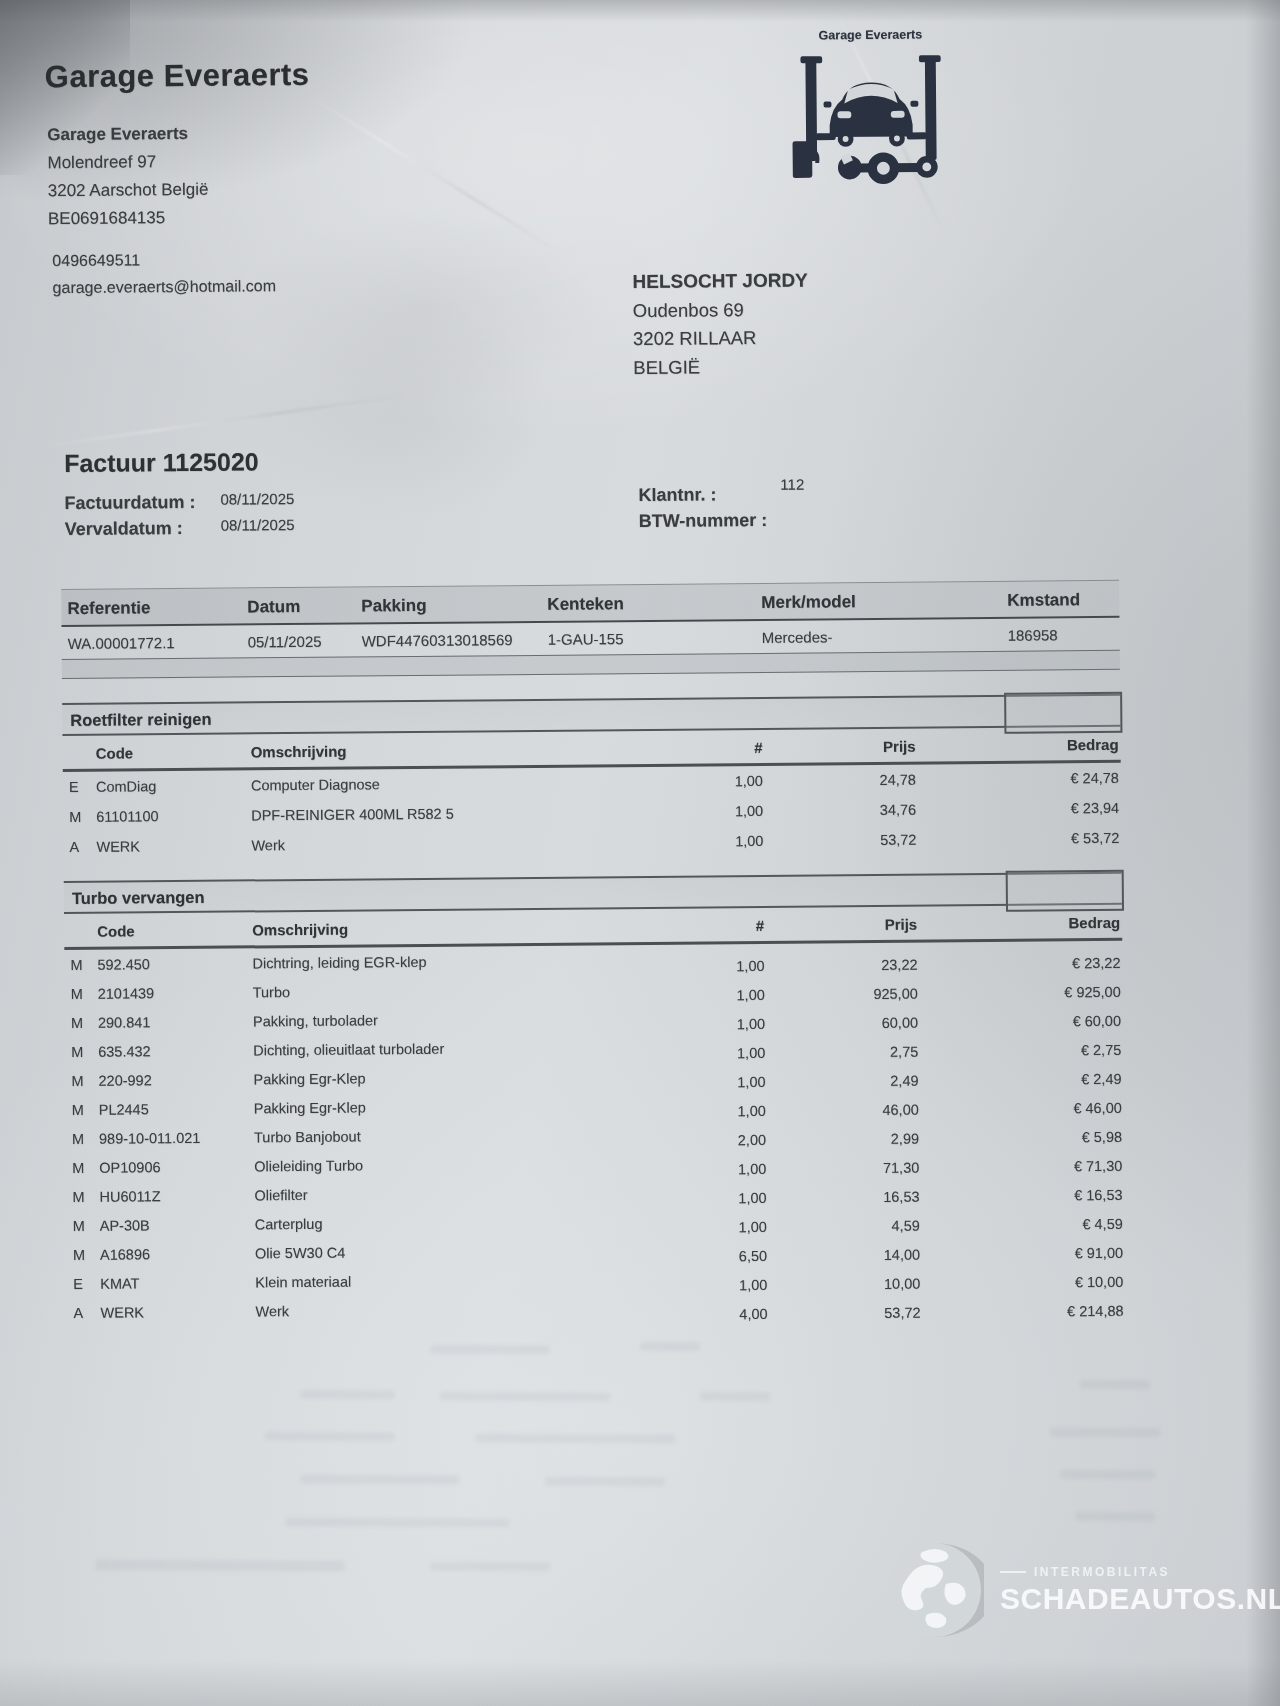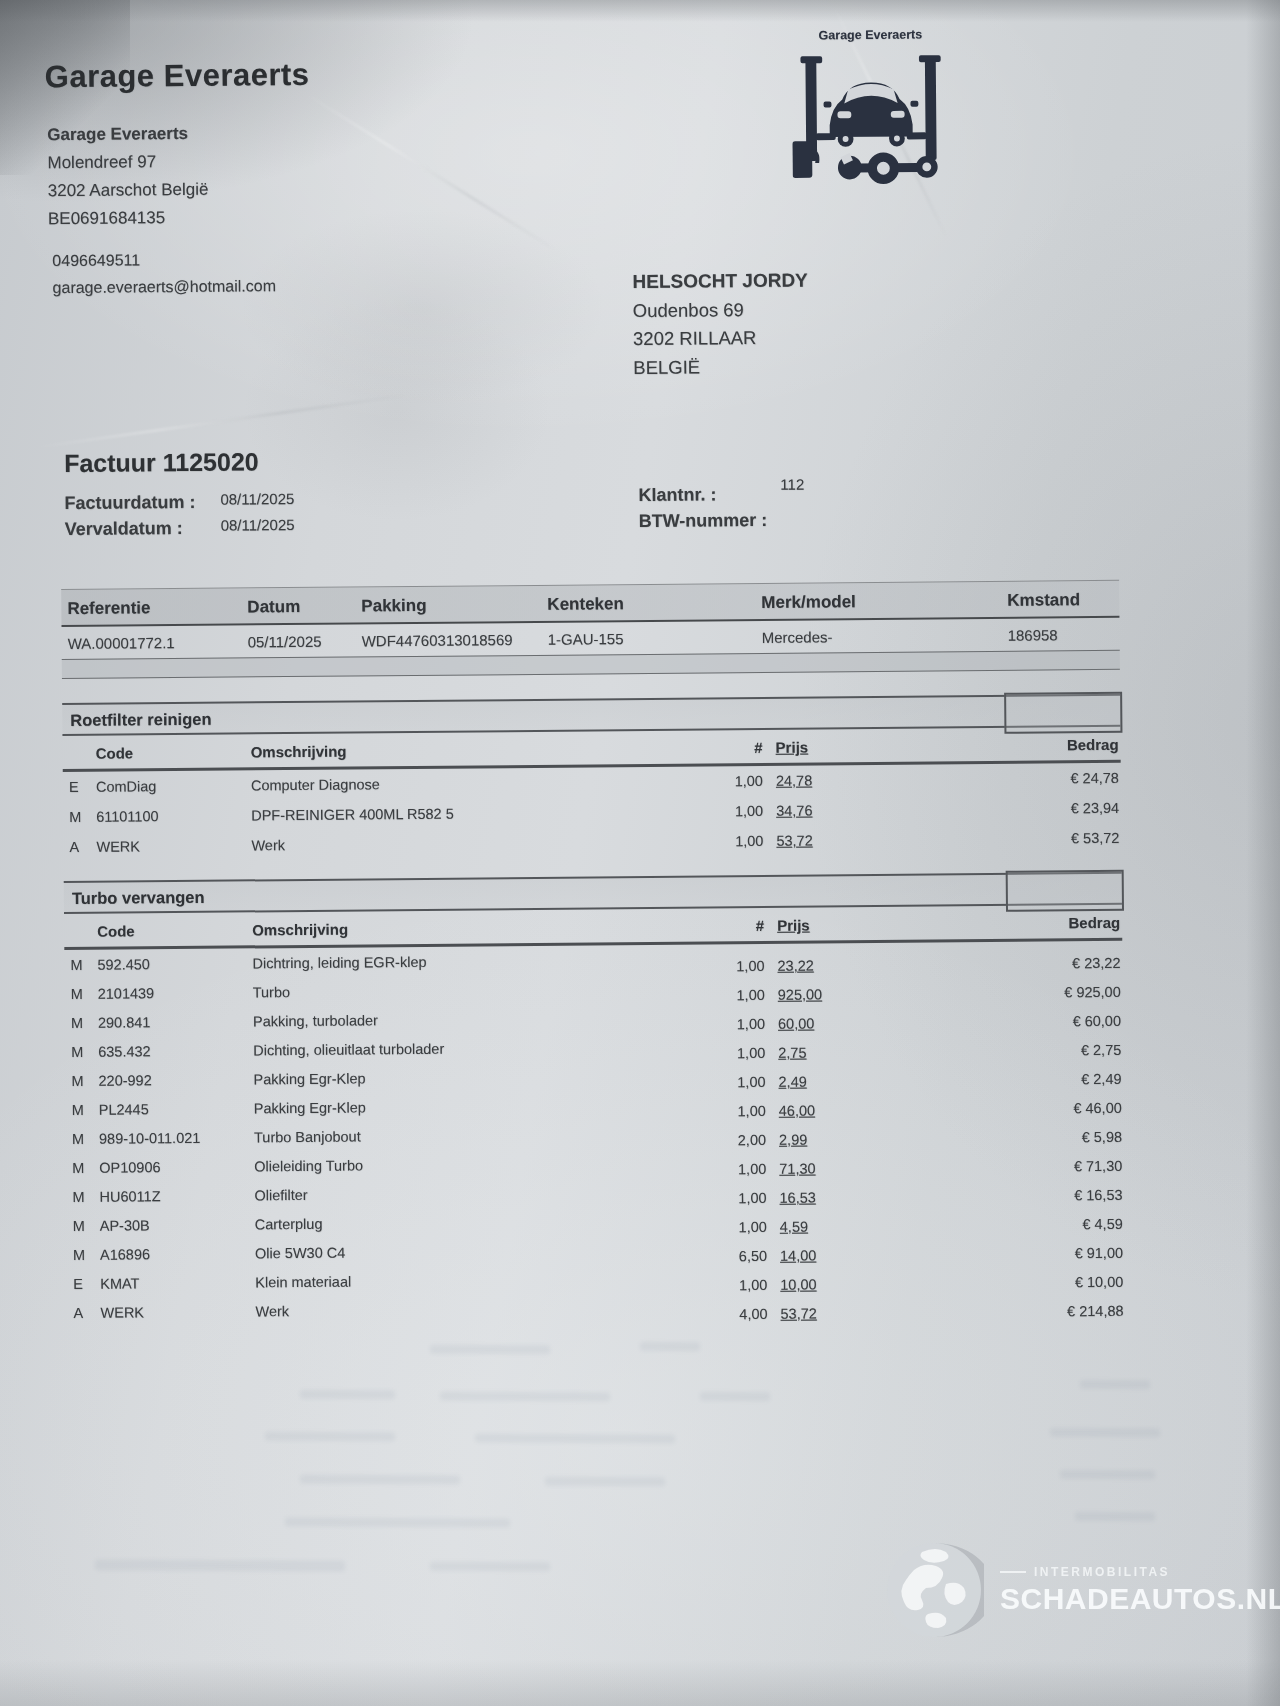--- a/index.html
+++ b/index.html
@@ -67,21 +67,21 @@
   .colhead span{position:absolute;font-size:15px;font-weight:bold;color:#313438;}
   .colsep{position:absolute;top:66px;left:0;width:100%;height:2.5px;background:#4b4e52;}
   .rows{position:absolute;top:70px;left:0;width:100%;}
   .line-row{position:relative;height:30px;}
   .sec-turbo .line-row{height:29px;}
   .line-row span{position:absolute;top:6px;font-size:14.5px;}
   .c-type,.h-type{left:6px;width:24px;}
   .c-code,.h-code{left:33px;width:150px;}
   .c-desc,.h-desc{left:188px;width:440px;}
   .c-qty,.h-qty{left:600px;width:100px;text-align:right;}
-  .c-price,.h-price{left:713px;width:110px;text-align:left;text-decoration:underline;}
+  .c-price,.h-price{left:743px;width:110px;text-align:right;}
   .c-amount,.h-amount{left:926px;width:130px;text-align:right;}
   .sec-turbo .c-qty,.sec-turbo .c-price,.sec-turbo .c-amount{transform:translateY(7px);}
 
   
   .ghost{position:absolute;background:#4f617a;opacity:0.07;filter:blur(2px);border-radius:3px;height:9px;transform:rotate(.3deg);}
 
   
   .watermark{position:absolute;left:884px;top:1540px;display:flex;align-items:center;gap:16px;opacity:.95;}
   .wm-text{display:flex;flex-direction:column;}
   .wm-sub{display:flex;align-items:center;gap:8px;font-size:12px;letter-spacing:2.5px;color:rgba(246,248,249,0.88);font-weight:bold;}

